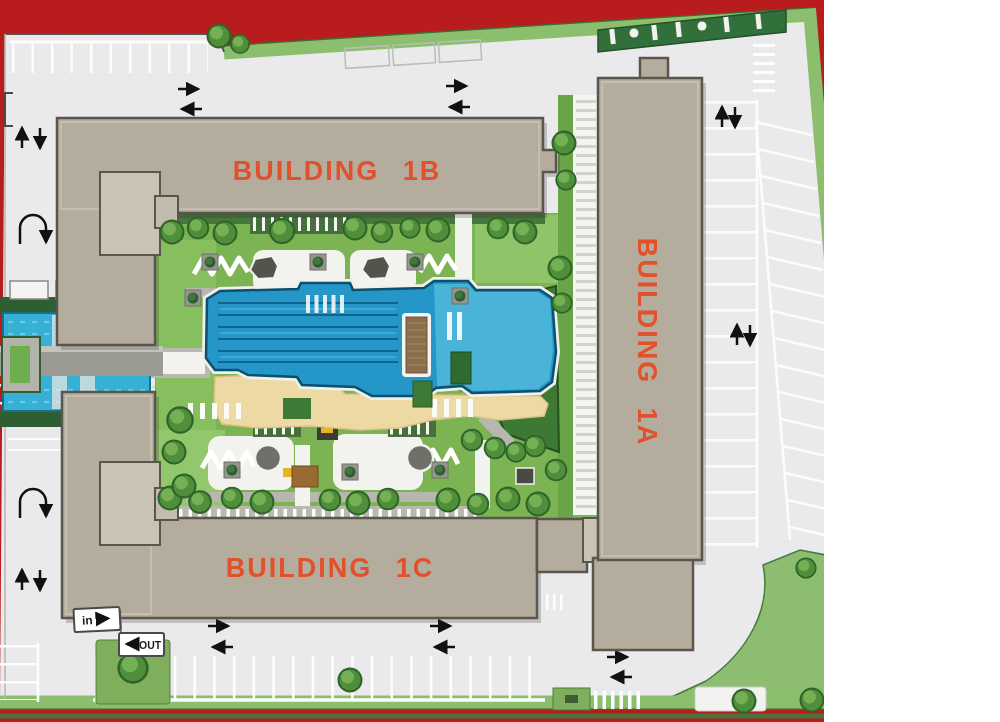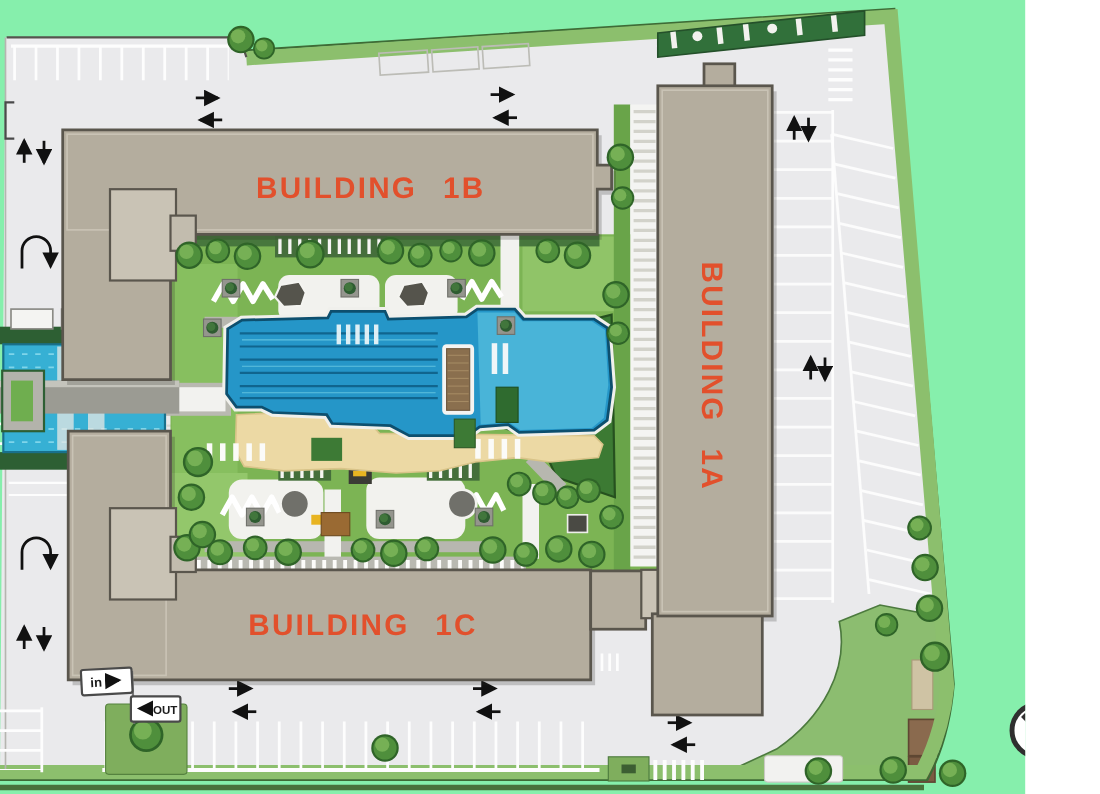--- a/index.html
+++ b/index.html
@@ -1,16 +1,16 @@
 <!DOCTYPE html>
 <html><head>
 <meta charset="utf-8">
 <style>
   html,body{margin:0;padding:0;background:#ffffff;}
-  .stage{position:relative;width:932px;height:722px;background:#86efac;overflow:hidden;
+  .stage{position:relative;width:824px;height:722px;background:#b91c1c;overflow:hidden;
          font-family:"Liberation Sans", sans-serif;}
   svg{display:block}
   .bldg-label{fill:#e2502c;font-family:"Liberation Sans","DejaVu Sans",sans-serif;
               font-weight:bold;font-size:27px;letter-spacing:2px;word-spacing:14px;}
   .n-label{fill:#3a3a3a;font-family:"Liberation Sans",sans-serif;font-weight:bold;font-size:15px;}
   .sign-txt{fill:#1c1c1c;font-family:"Liberation Sans",sans-serif;font-weight:bold;}
 </style>
 </head>
 <body>
 

